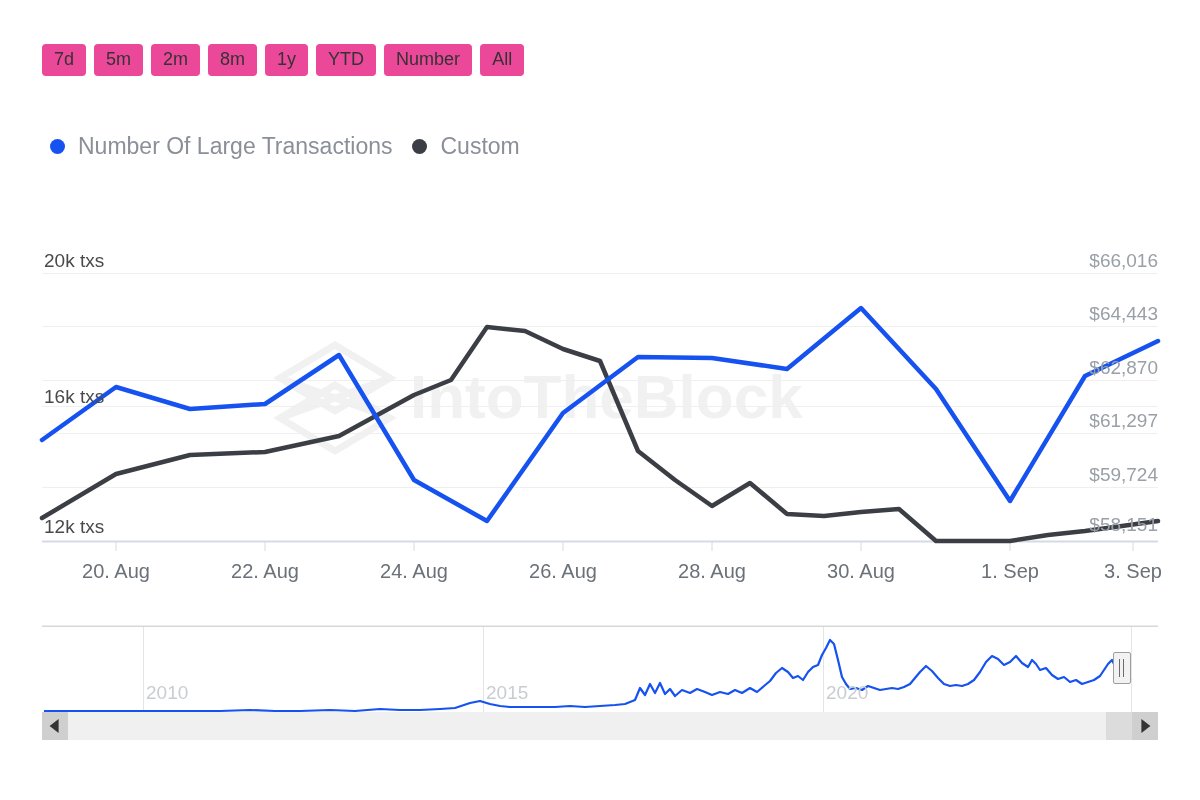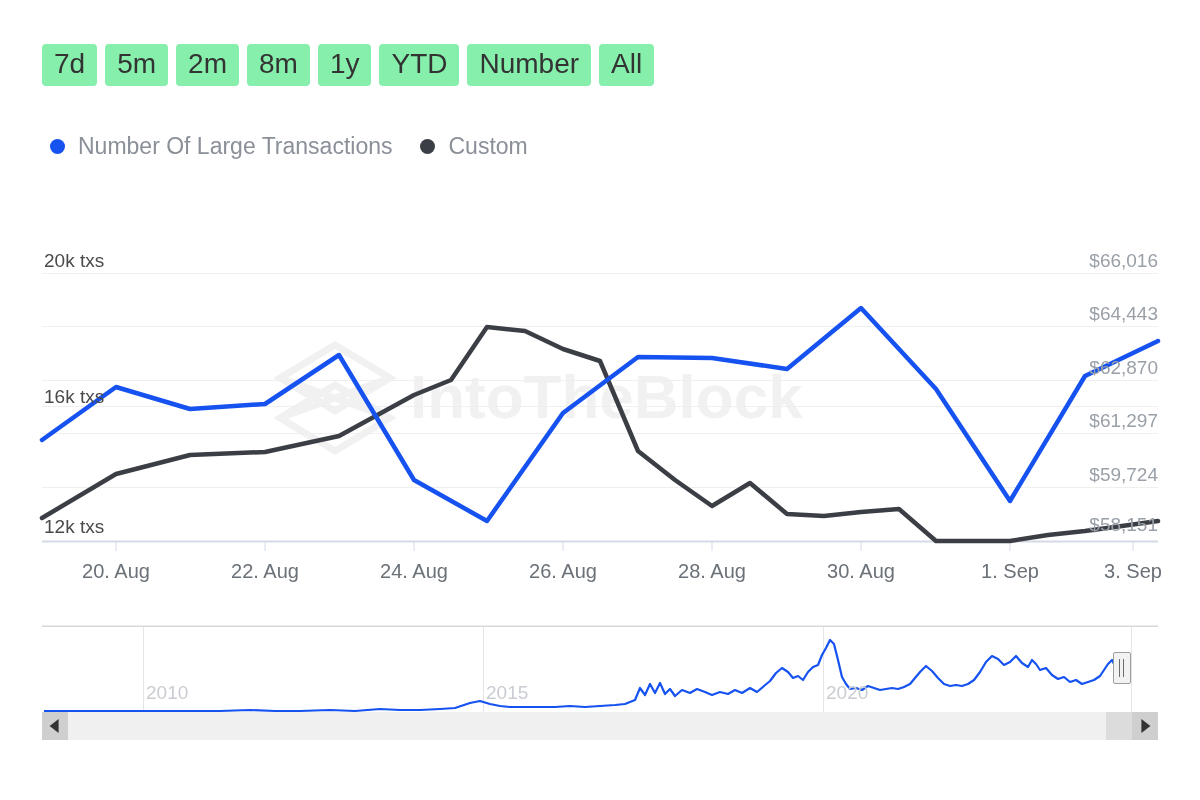--- a/index.html
+++ b/index.html
@@ -19,40 +19,40 @@
   
   #range-selector {
     position: absolute;
     left: 42px;
     top: 44px;
     display: flex;
     align-items: center;
     gap: 8px;
   }
   .range-btn {
-    background: #86efac;
+    background: #ec4899;
     border: none;
     border-radius: 4px;
     padding: 6px 12px 8px 12px;
     font-family: "Liberation Sans", sans-serif;
-    font-size: 28px;
+    font-size: 18px;
     line-height: 1;
     color: #333333;
     cursor: pointer;
     white-space: nowrap;
   }
 
   
   #legend {
     position: absolute;
     left: 50px;
     top: 133px;
     display: flex;
     align-items: center;
-    gap: 28px;
+    gap: 20px;
   }
   .legend-item {
     display: flex;
     align-items: center;
     gap: 13px;
     cursor: pointer;
   }
   .legend-marker {
     width: 15px;
     height: 15px;

